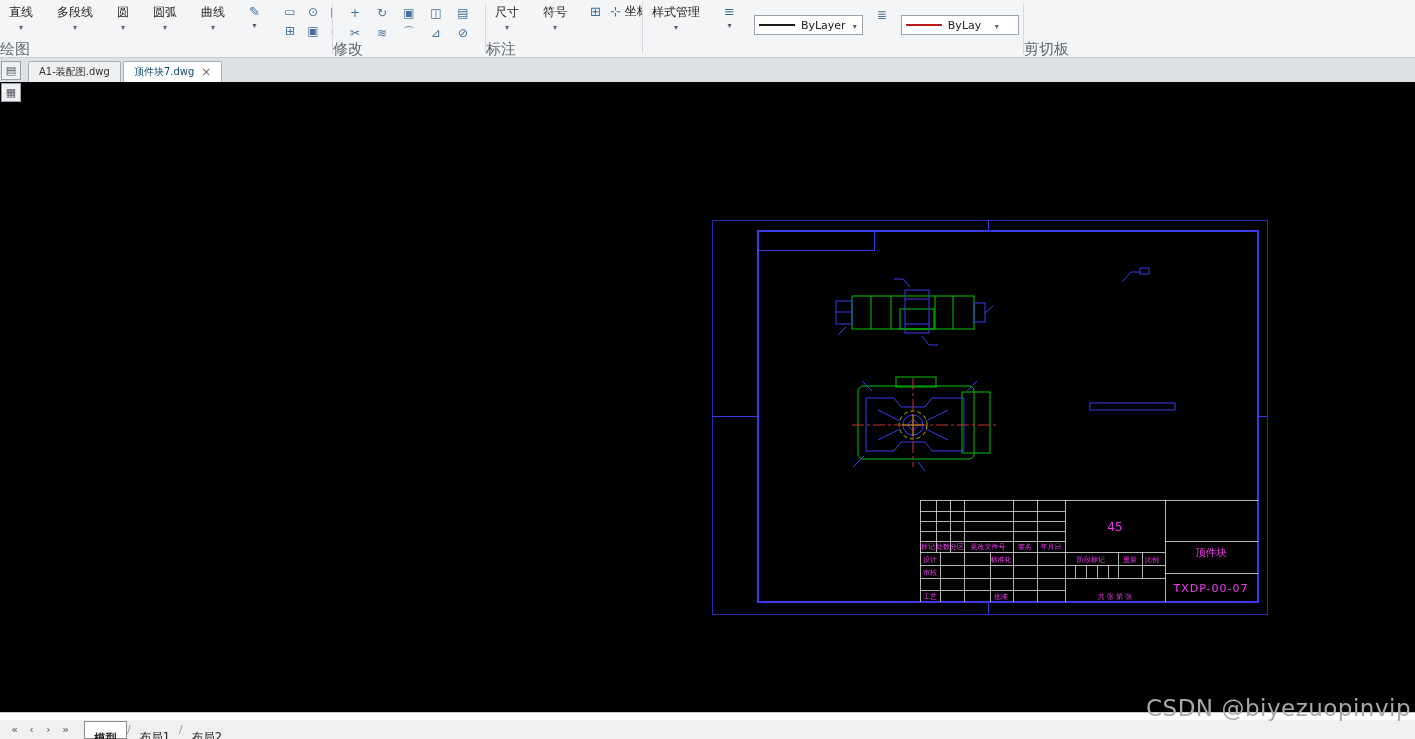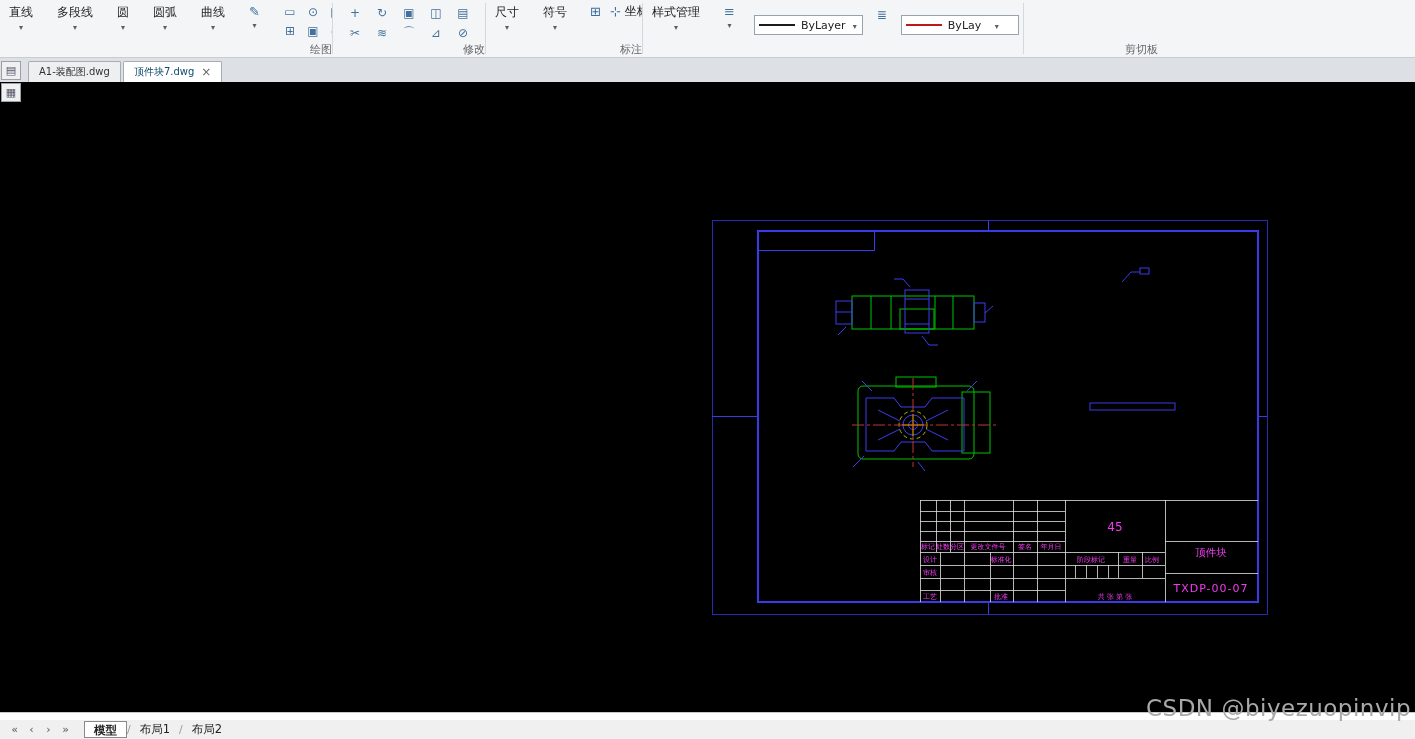--- a/index.html
+++ b/index.html
@@ -4,21 +4,21 @@
 <style>
   *{margin:0;padding:0;box-sizing:border-box}
   body{font-family:"DejaVu Sans","Liberation Sans",sans-serif;background:#888}
   .app{position:relative;width:1415px;height:739px;background:#000;overflow:hidden}
 
   
   .ribbon{position:absolute;top:0;left:0;width:1415px;height:58px;background:#f4f5f6;
           border-bottom:1px solid #c9ccd0;display:flex;align-items:stretch}
   .rgroup{display:flex;flex-direction:column;justify-content:flex-end}
   .rcontent{flex:1;display:flex;align-items:flex-start;padding:1px 4px 0;gap:14px;overflow:hidden}
-  .rlabel{height:15px;line-height:15px;text-align:right;font-size:11px;color:#63676c}
+  .rlabel{height:15px;line-height:15px;text-align:left;font-size:15px;color:#63676c}
   .rsep{width:1px;background:#d6d8db;margin:3px 0}
   .tbtn{display:flex;flex-direction:column;align-items:center;padding:3px 5px 1px;cursor:pointer;border-radius:2px}
   .tlabel{font-size:12px;color:#1f1f1f;white-space:nowrap}
   .caret{font-size:8px;color:#5a5f66;line-height:9px;margin-top:2px}
   .caret::before{content:"▾"}
   .gicon{font-size:13px;color:#3c6e9f;line-height:15px}
   .igrid{display:grid;gap:1px;margin-top:2px}
   .g3{grid-template-columns:repeat(3,22px);grid-auto-rows:18px}
   .g5{grid-template-columns:repeat(5,26px);grid-auto-rows:19px}
   .ibtn{display:flex;align-items:center;justify-content:center;font-size:12px;color:#43719c;cursor:pointer}
@@ -55,21 +55,21 @@
   .palette{position:absolute;left:1px;top:61px;display:flex;flex-direction:column;gap:3px;z-index:5}
   .pbtn{width:20px;height:19px;border:1px solid #9aa0a6;background:#eef0f2;color:#556;
         font-size:11px;display:flex;align-items:center;justify-content:center;cursor:pointer}
 
   
   .cmdline{position:absolute;top:712px;left:0;width:1415px;height:8px;background:#fff;border-top:1px solid #c9c9c9}
   .statusbar{position:absolute;top:720px;left:0;width:1415px;height:19px;background:#f0f0f0;
              display:flex;align-items:center;font-size:11px;color:#444;padding-left:8px}
   .nav{display:flex;gap:4px;margin-right:12px;color:#555}
   .nbtn{width:13px;text-align:center;cursor:pointer;font-size:11px}
-  .mtab{padding:0 9px;height:17px;line-height:16px;cursor:pointer;font-size:11.5px;color:#222}
+  .mtab{padding:8px 9px;height:17px;line-height:16px;cursor:pointer;font-size:11.5px;color:#222}
   .mtab.active{background:#fff;border:1px solid #8a8a8a;font-weight:bold}
   .mslash{color:#999}
   .mslash::before{content:"/"}
   .watermark{position:absolute;left:1146px;top:695px;font-size:23px;color:#a9a9a9;z-index:9;
              letter-spacing:.5px;pointer-events:none}
   .tbx{fill:#f23cf2;font-family:"DejaVu Sans",sans-serif}
 </style>
 </head>
 <body>
 

